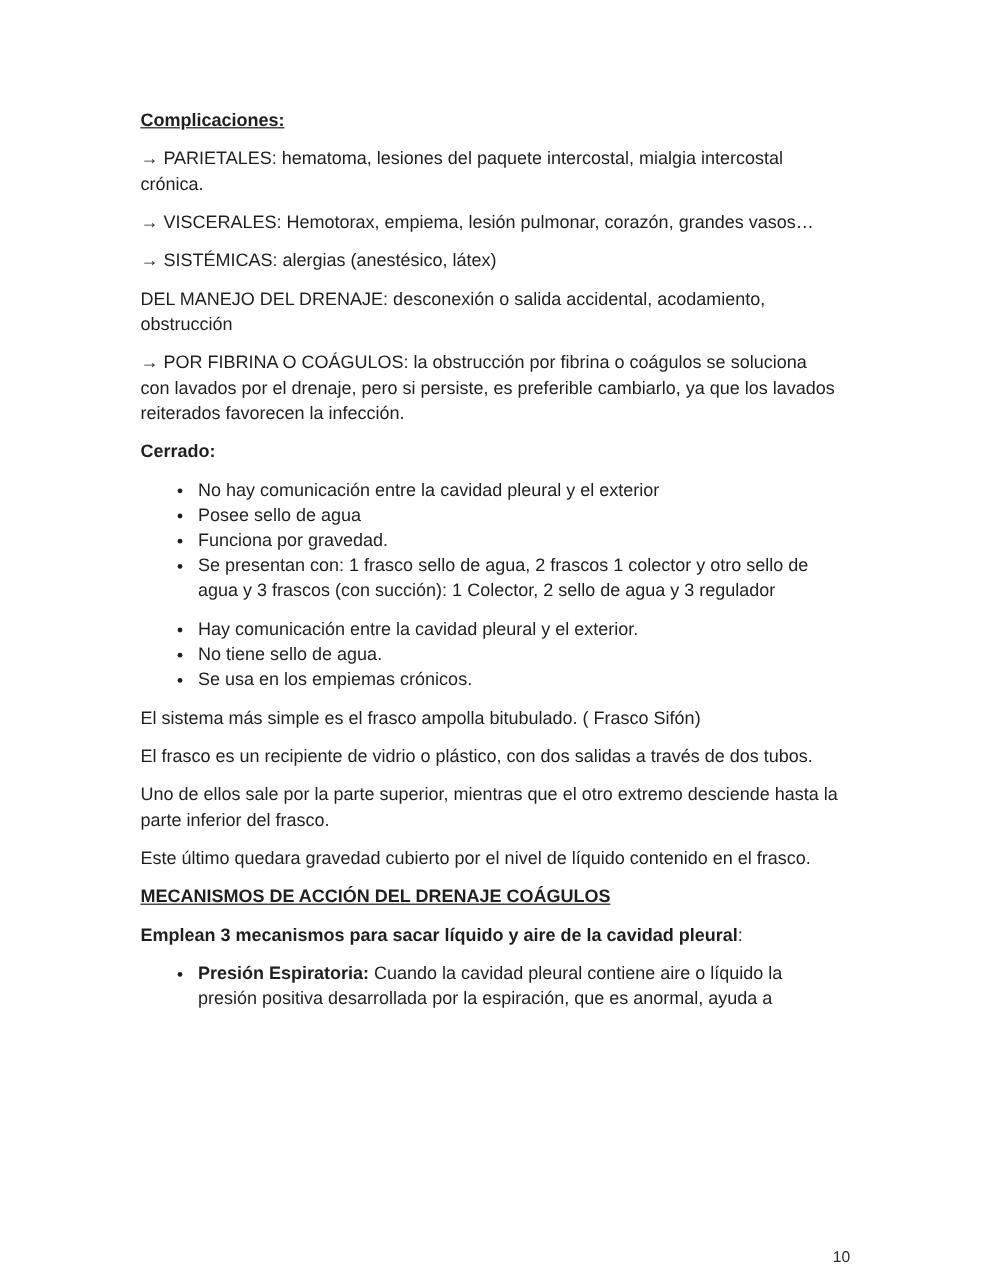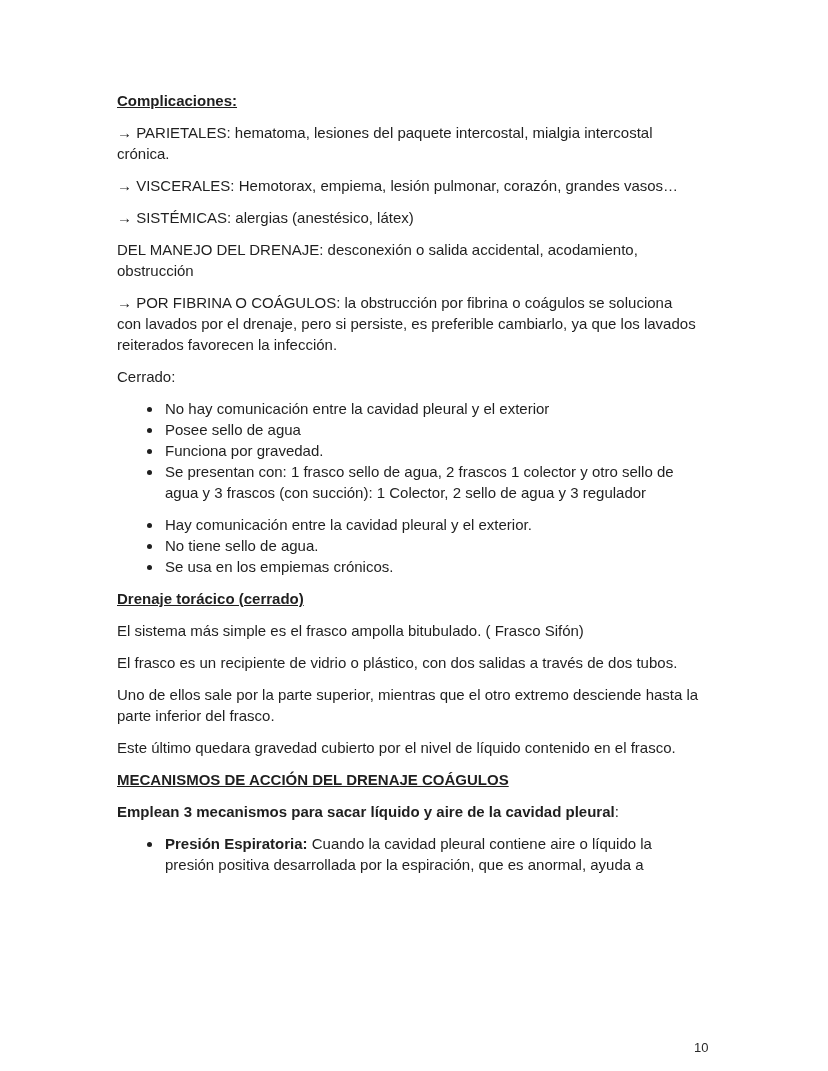--- a/index.html
+++ b/index.html
@@ -19,21 +19,21 @@
     box-sizing: border-box;
     padding: 90px 117px 0 117px;
     overflow: hidden;
   }
   .doc-heading {
     font-weight: 700;
     text-decoration: underline;
     margin: 0 0 11px 0;
   }
   .doc-subheading {
-    font-weight: 400;
+    font-weight: 700;
     margin: 0 0 11px 0;
   }
   .doc-para {
     margin: 0 0 11px 0;
   }
   ul.doc-list {
     list-style: disc outside;
     margin: 0 0 11px 0;
     padding: 0 0 0 46px;
   }
@@ -67,21 +67,20 @@
         <li>No hay comunicación entre la cavidad pleural y el exterior</li>
         <li>Posee sello de agua</li>
         <li>Funciona por gravedad.</li>
         <li>Se presentan con: 1 frasco sello de agua, 2 frascos 1 colector y otro sello de agua y 3 frascos (con succión): 1 Colector, 2 sello de agua y 3 regulador</li>
       </ul>
       <ul class="doc-list">
         <li>Hay comunicación entre la cavidad pleural y el exterior.</li>
         <li>No tiene sello de agua.</li>
         <li>Se usa en los empiemas crónicos.</li>
       </ul>
-      <p class="doc-heading">Drenaje torácico (cerrado)</p>
       <p class="doc-para">El sistema más simple es el frasco ampolla bitubulado. ( Frasco Sifón)</p>
       <p class="doc-para">El frasco es un recipiente de vidrio o plástico, con dos salidas a través de dos tubos.</p>
       <p class="doc-para">Uno de ellos sale por la parte superior, mientras que el otro extremo desciende hasta la parte inferior del frasco.</p>
       <p class="doc-para">Este último quedara gravedad cubierto por el nivel de líquido contenido en el frasco.</p>
       <p class="doc-heading">MECANISMOS DE ACCIÓN DEL DRENAJE COÁGULOS</p>
       <p class="doc-para"><b>Emplean 3 mecanismos para sacar líquido y aire de la cavidad pleural</b>:</p>
       <ul class="doc-list">
         <li><b>Presión Espiratoria:</b> Cuando la cavidad pleural contiene aire o líquido la presión positiva desarrollada por la espiración, que es anormal, ayuda a</li>
       </ul>
     </div>

